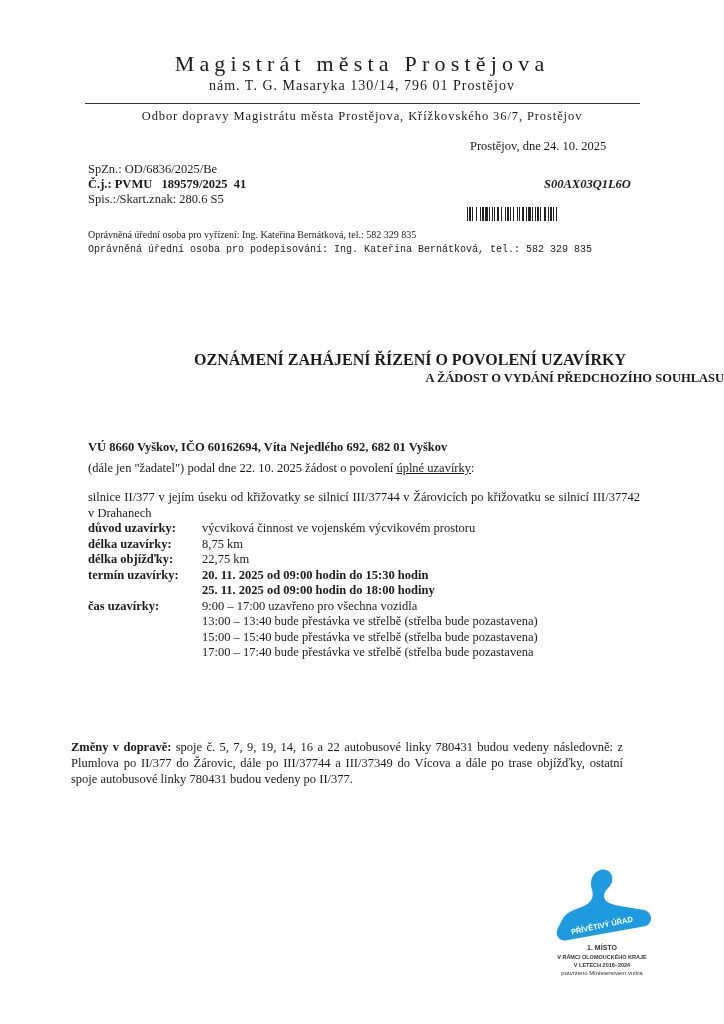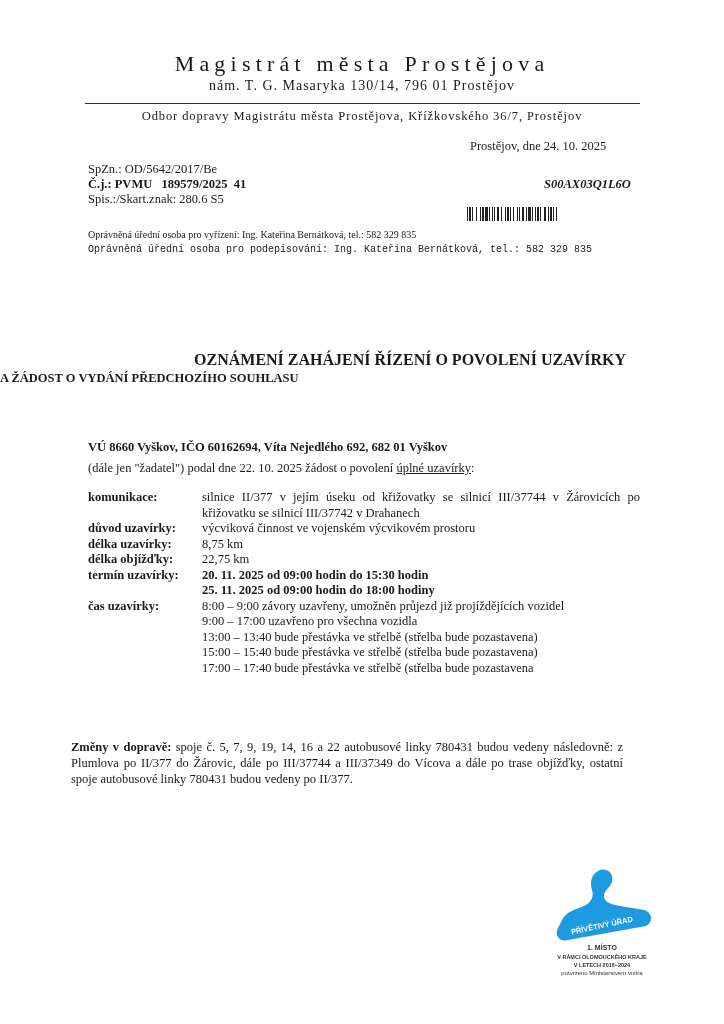--- a/index.html
+++ b/index.html
@@ -11,21 +11,21 @@
   .hdr-line { top:103px; left:85px; width:555px; height:1px; background:#333; }
   .hdr-dept { top:109px; left:0; width:724px; text-align:center; font-size:12.5px; letter-spacing:0.9px; }
   .date { top:139px; left:470px; font-size:12.5px; }
   .meta { left:88px; font-size:12.5px; line-height:15px; }
   .bold { font-weight:bold; }
   .doc-code { top:177px; left:544px; font-size:12.5px; font-weight:bold; font-style:italic; }
   .barcode { top:207px; left:467px; width:172px; height:14px; display:flex; align-items:stretch; }
   .barcode span { display:block; height:100%; }
   .contact { left:88px; font-size:10px; }
   .title1 { top:351px; left:0; width:724px; text-align:center; font-size:16px; font-weight:bold;margin-left:48px; }
-  .title2 { top:371px; left:0; width:724px; text-align:left; font-size:12.5px; font-weight:bold; }
+  .title2 { top:371px; left:0; width:724px; text-align:right; font-size:12.5px; font-weight:bold; }
   .applicant { top:440px; left:88px; font-size:12.5px; font-weight:bold; }
   .intro { top:461px; left:88px; font-size:12.5px; }
   .u { text-decoration:underline; }
   .details { top:490px; left:88px; width:552px; font-size:12.5px; }
   .row { display:flex; line-height:15.5px; }
   .lbl { width:114px; font-weight:bold; flex:none; }
   .val { flex:1; text-align:justify; }
   .val div { line-height:15.5px; }
   .changes { top:739px; left:71px; width:552px; font-size:12.5px; line-height:16px; text-align:justify; }
   .badge { top:866px; left:540px; width:110px; height:140px; }
@@ -34,21 +34,21 @@
 </head>
 <body>
 
 <div class="abs hdr-title">Magistrát města Prostějova</div>
 <div class="abs hdr-addr">nám. T. G. Masaryka 130/14, 796 01 Prostějov</div>
 <div class="abs hdr-line"></div>
 <div class="abs hdr-dept">Odbor dopravy Magistrátu města Prostějova, Křížkovského 36/7, Prostějov</div>
 
 <div class="abs date">Prostějov, dne 24. 10. 2025</div>
 
-<div class="abs meta" style="top:162px;">SpZn.: OD/5642/2017/Be</div>
+<div class="abs meta" style="top:162px;">SpZn.: OD/6836/2025/Be</div>
 <div class="abs meta bold" style="top:177px; white-space:pre;">Č.j.: PVMU   189579/2025  41</div>
 <div class="abs meta" style="top:192px;">Spis.:/Skart.znak: 280.6 S5</div>
 
 <div class="abs doc-code">S00AX03Q1L6O</div>
 <div class="abs barcode" id="barcode">
     <span style="width: 1.05px; background: rgb(34, 34, 34);"></span>
     <span style="width: 1.05px; background: rgb(255, 255, 255);"></span>
     <span style="width: 2.1px; background: rgb(34, 34, 34);"></span>
     <span style="width: 1.05px; background: rgb(255, 255, 255);"></span>
     <span style="width: 1.05px; background: rgb(34, 34, 34);"></span>
@@ -115,21 +115,20 @@
 <div class="abs title1">OZNÁMENÍ ZAHÁJENÍ ŘÍZENÍ O POVOLENÍ UZAVÍRKY</div>
 <div class="abs title2">A ŽÁDOST O VYDÁNÍ PŘEDCHOZÍHO SOUHLASU</div>
 
 <div class="abs applicant">VÚ 8660 Vyškov, IČO 60162694, Víta Nejedlého 692, 682 01  Vyškov</div>
 <div class="abs intro">
   <span>(dále jen "žadatel") podal dne 22. 10. 2025 žádost o povolení </span><span class="u">úplné uzavírky</span><span>:</span>
 </div>
 
 <div class="abs details">
   <div class="row">
-    <div class="lbl">komunikace:</div>
     <div class="val">silnice II/377 v jejím úseku od křižovatky se silnicí III/37744 v Žárovicích po křižovatku se silnicí III/37742 v Drahanech</div>
   </div>
   <div class="row">
     <div class="lbl">důvod uzavírky:</div>
     <div class="val">výcviková činnost ve vojenském výcvikovém prostoru</div>
   </div>
   <div class="row">
     <div class="lbl">délka uzavírky:</div>
     <div class="val">8,75 km</div>
   </div>
@@ -140,21 +139,20 @@
   <div class="row">
     <div class="lbl">termín uzavírky:</div>
     <div class="val bold">
       <div>20. 11. 2025 od 09:00 hodin do 15:30 hodin</div>
       <div>25. 11. 2025 od 09:00 hodin do 18:00 hodiny</div>
     </div>
   </div>
   <div class="row">
     <div class="lbl">čas uzavírky:</div>
     <div class="val" style="text-align:left;">
-      <div>8:00 – 9:00 závory uzavřeny, umožněn průjezd již projíždějících vozidel</div>
       <div>9:00 – 17:00 uzavřeno pro všechna vozidla</div>
       <div>13:00 – 13:40 bude přestávka ve střelbě (střelba bude pozastavena)</div>
       <div>15:00 – 15:40 bude přestávka ve střelbě (střelba bude pozastavena)</div>
       <div>17:00 – 17:40 bude přestávka ve střelbě (střelba bude pozastavena</div>
     </div>
   </div>
 </div>
 
 <div class="abs changes">
   <span class="bold">Změny v dopravě:</span><span> spoje č. 5, 7, 9, 19, 14, 16 a 22 autobusové linky 780431 budou vedeny následovně: z Plumlova po II/377 do Žárovic, dále po III/37744 a III/37349 do Vícova a dále po trase objížďky, ostatní spoje autobusové linky 780431 budou vedeny po II/377.</span>

